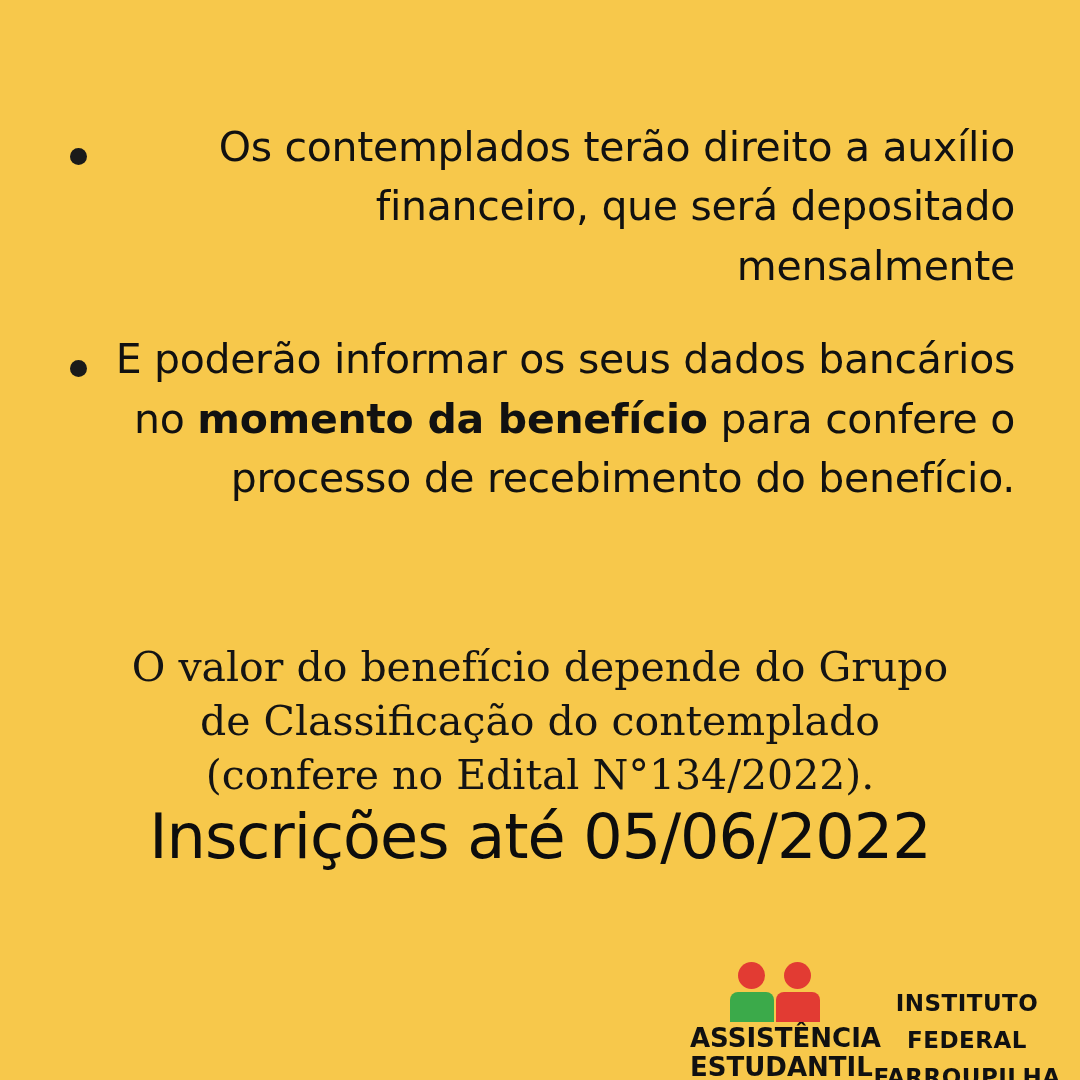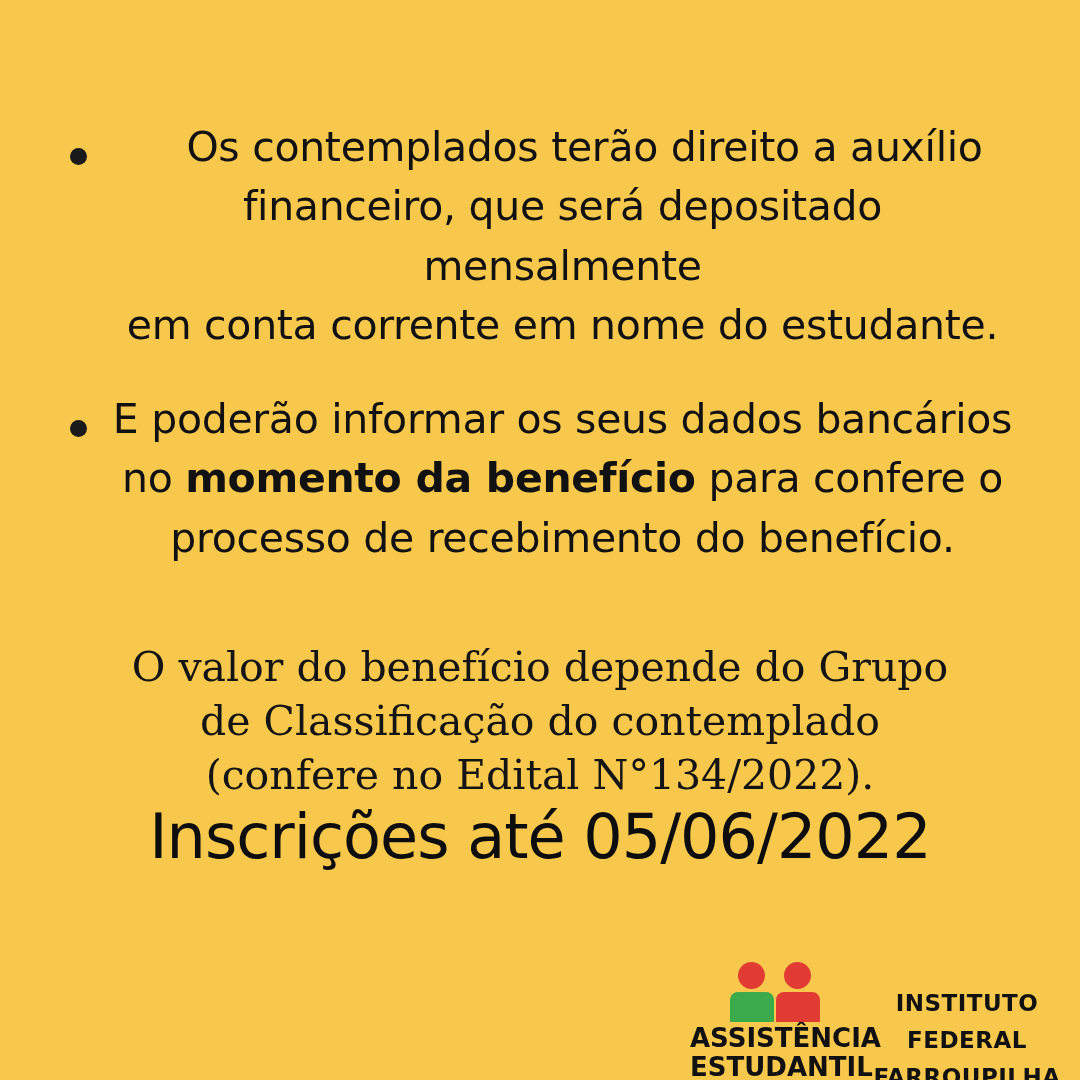--- a/index.html
+++ b/index.html
@@ -51,21 +51,21 @@
     height: 17px;
     border-radius: 50%;
     background: #1a1a1a;
   }
   .bullet-text {
     flex: 1 1 auto;
     font-family: "DejaVu Sans", sans-serif;
     font-size: 41px;
     line-height: 1.45;
     color: #111111;
-    text-align: center;
+    text-align: right;
     letter-spacing: -0.3px;
   }
   .bullet-text .indent {
     display: inline-block;
     width: 44px;
   }
   .bullet-text b {
     font-weight: bold;
   }
   .note {
@@ -153,21 +153,20 @@
 
 <div class="poster" style="background: rgb(247, 200, 75);">
 
   <div class="bullets">
 
     <div class="bullet-item">
       <div class="bullet-dot"><span></span></div>
       <div class="bullet-text">
         <span class="indent"></span><span>Os  contemplados terão direito a auxílio</span><br>
         <span>financeiro, que será depositado mensalmente</span><br>
-        <span>em conta corrente em nome do estudante.</span>
       </div>
     </div>
 
     <div class="bullet-item">
       <div class="bullet-dot"><span></span></div>
       <div class="bullet-text">
         <span>E  poderão informar os seus dados bancários</span><br>
         <span>no </span><b>momento da benefício</b><span> para confere o</span><br>
         <span>processo de recebimento do benefício.</span>
       </div>

